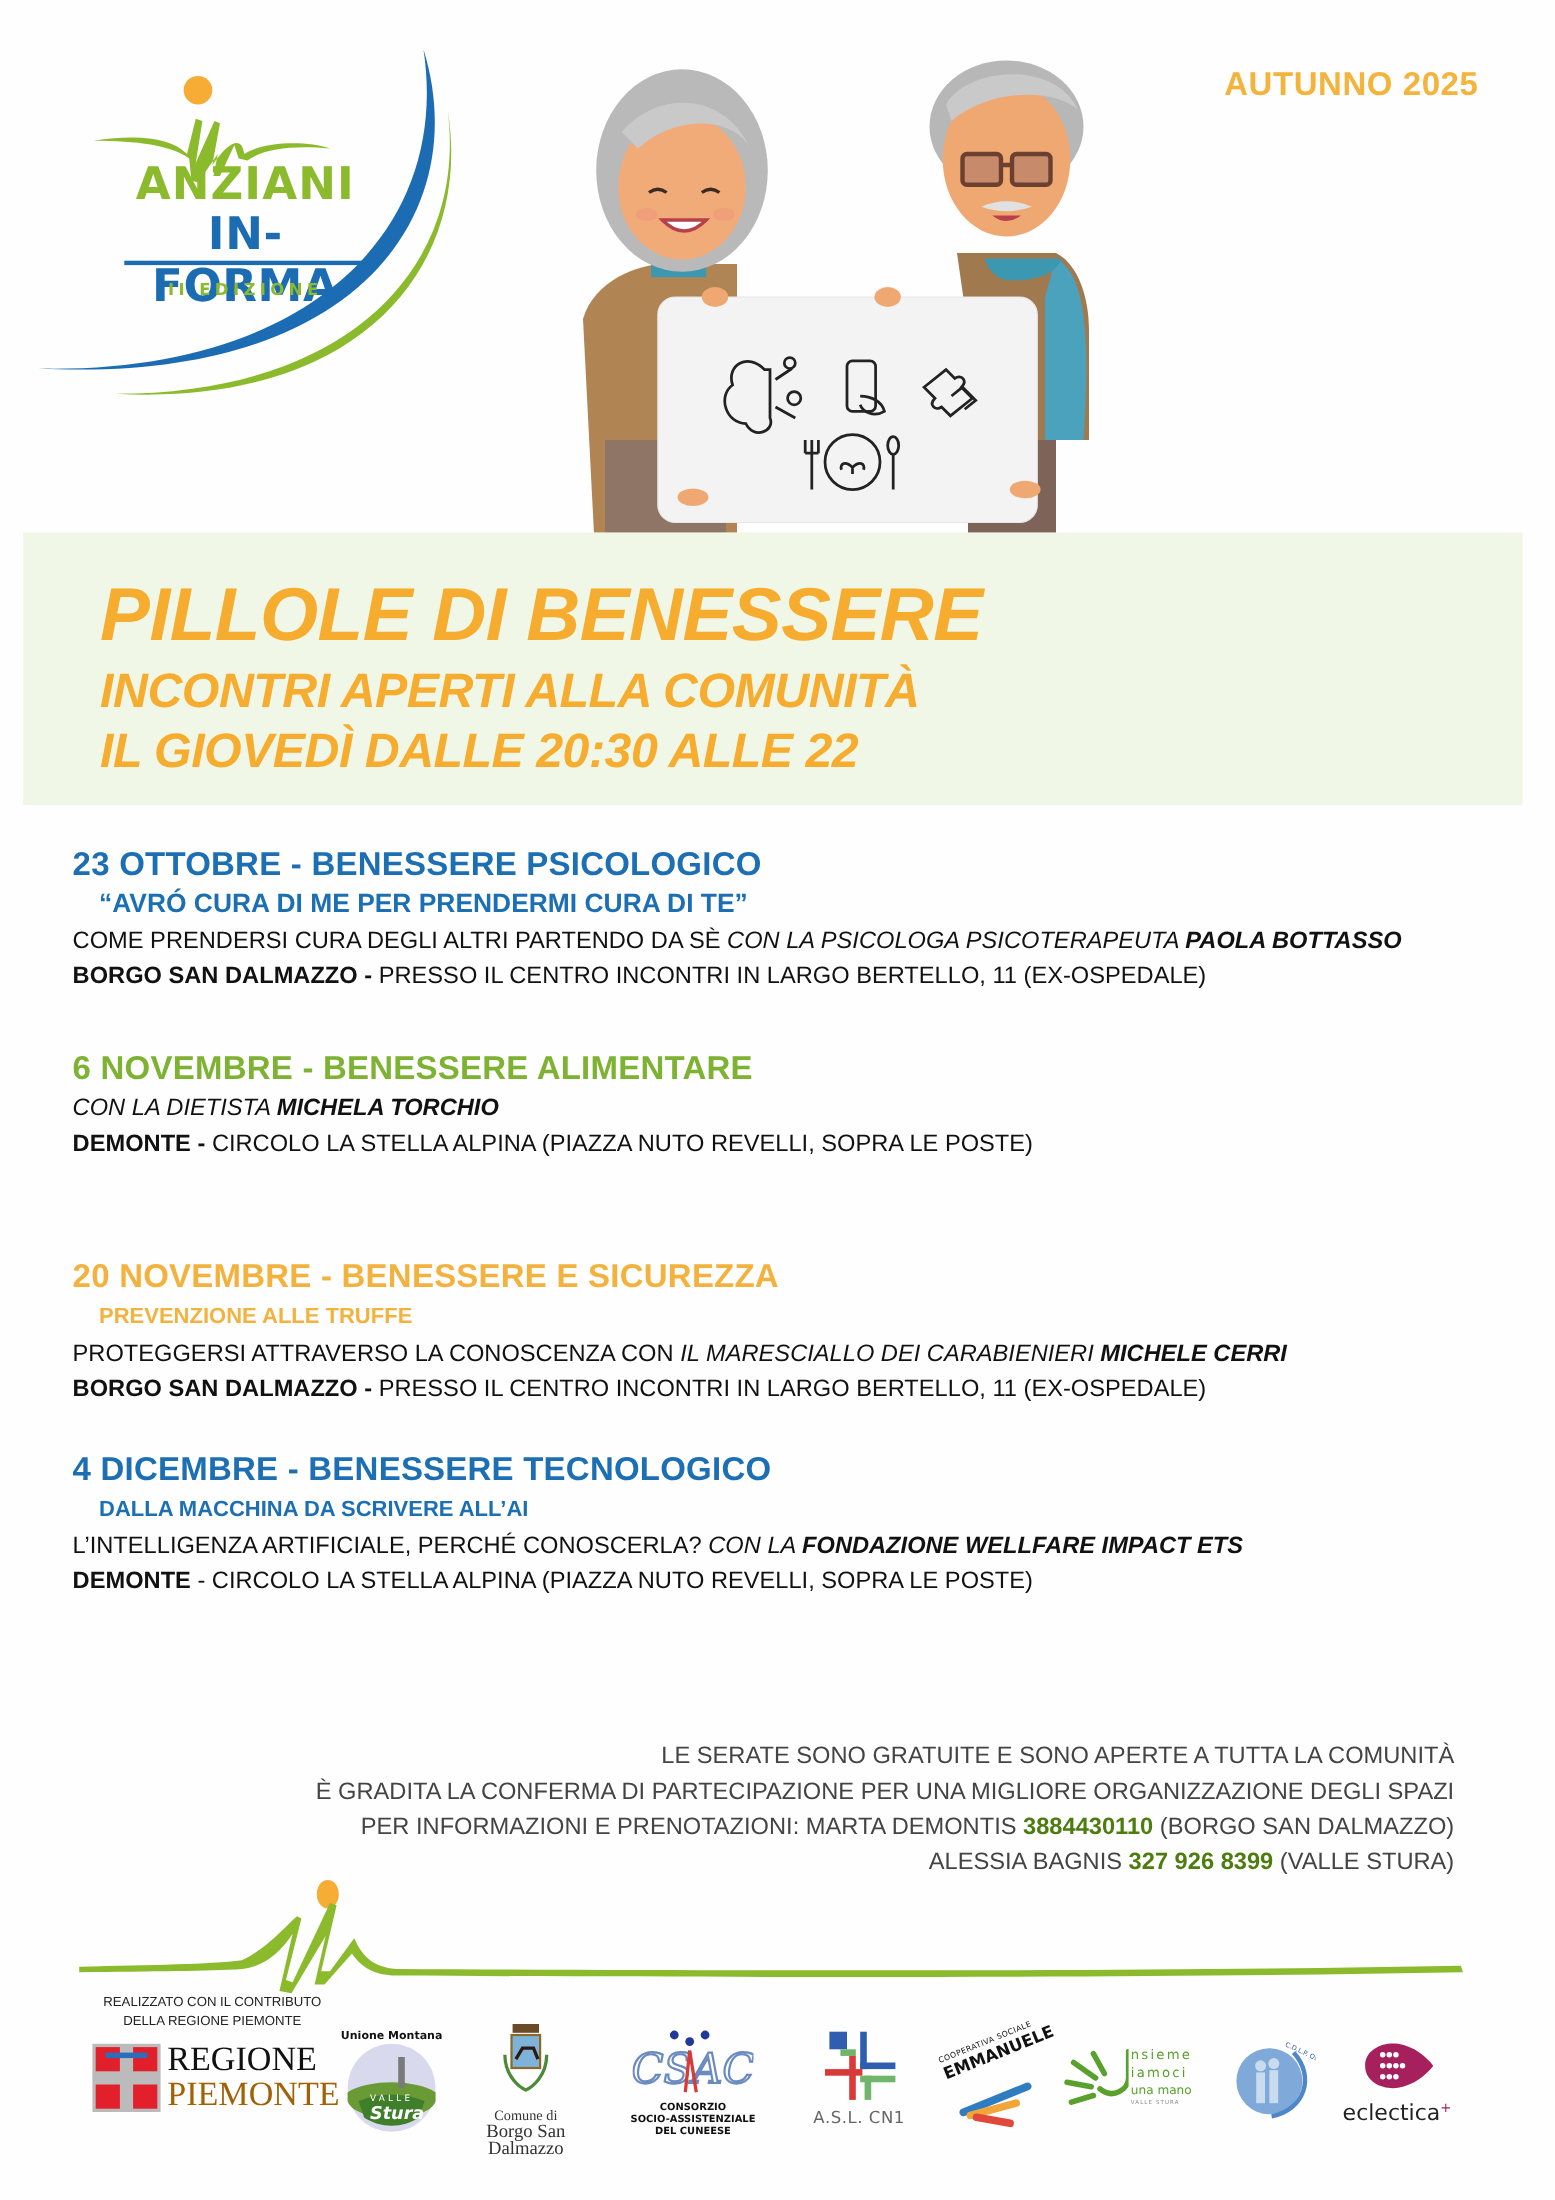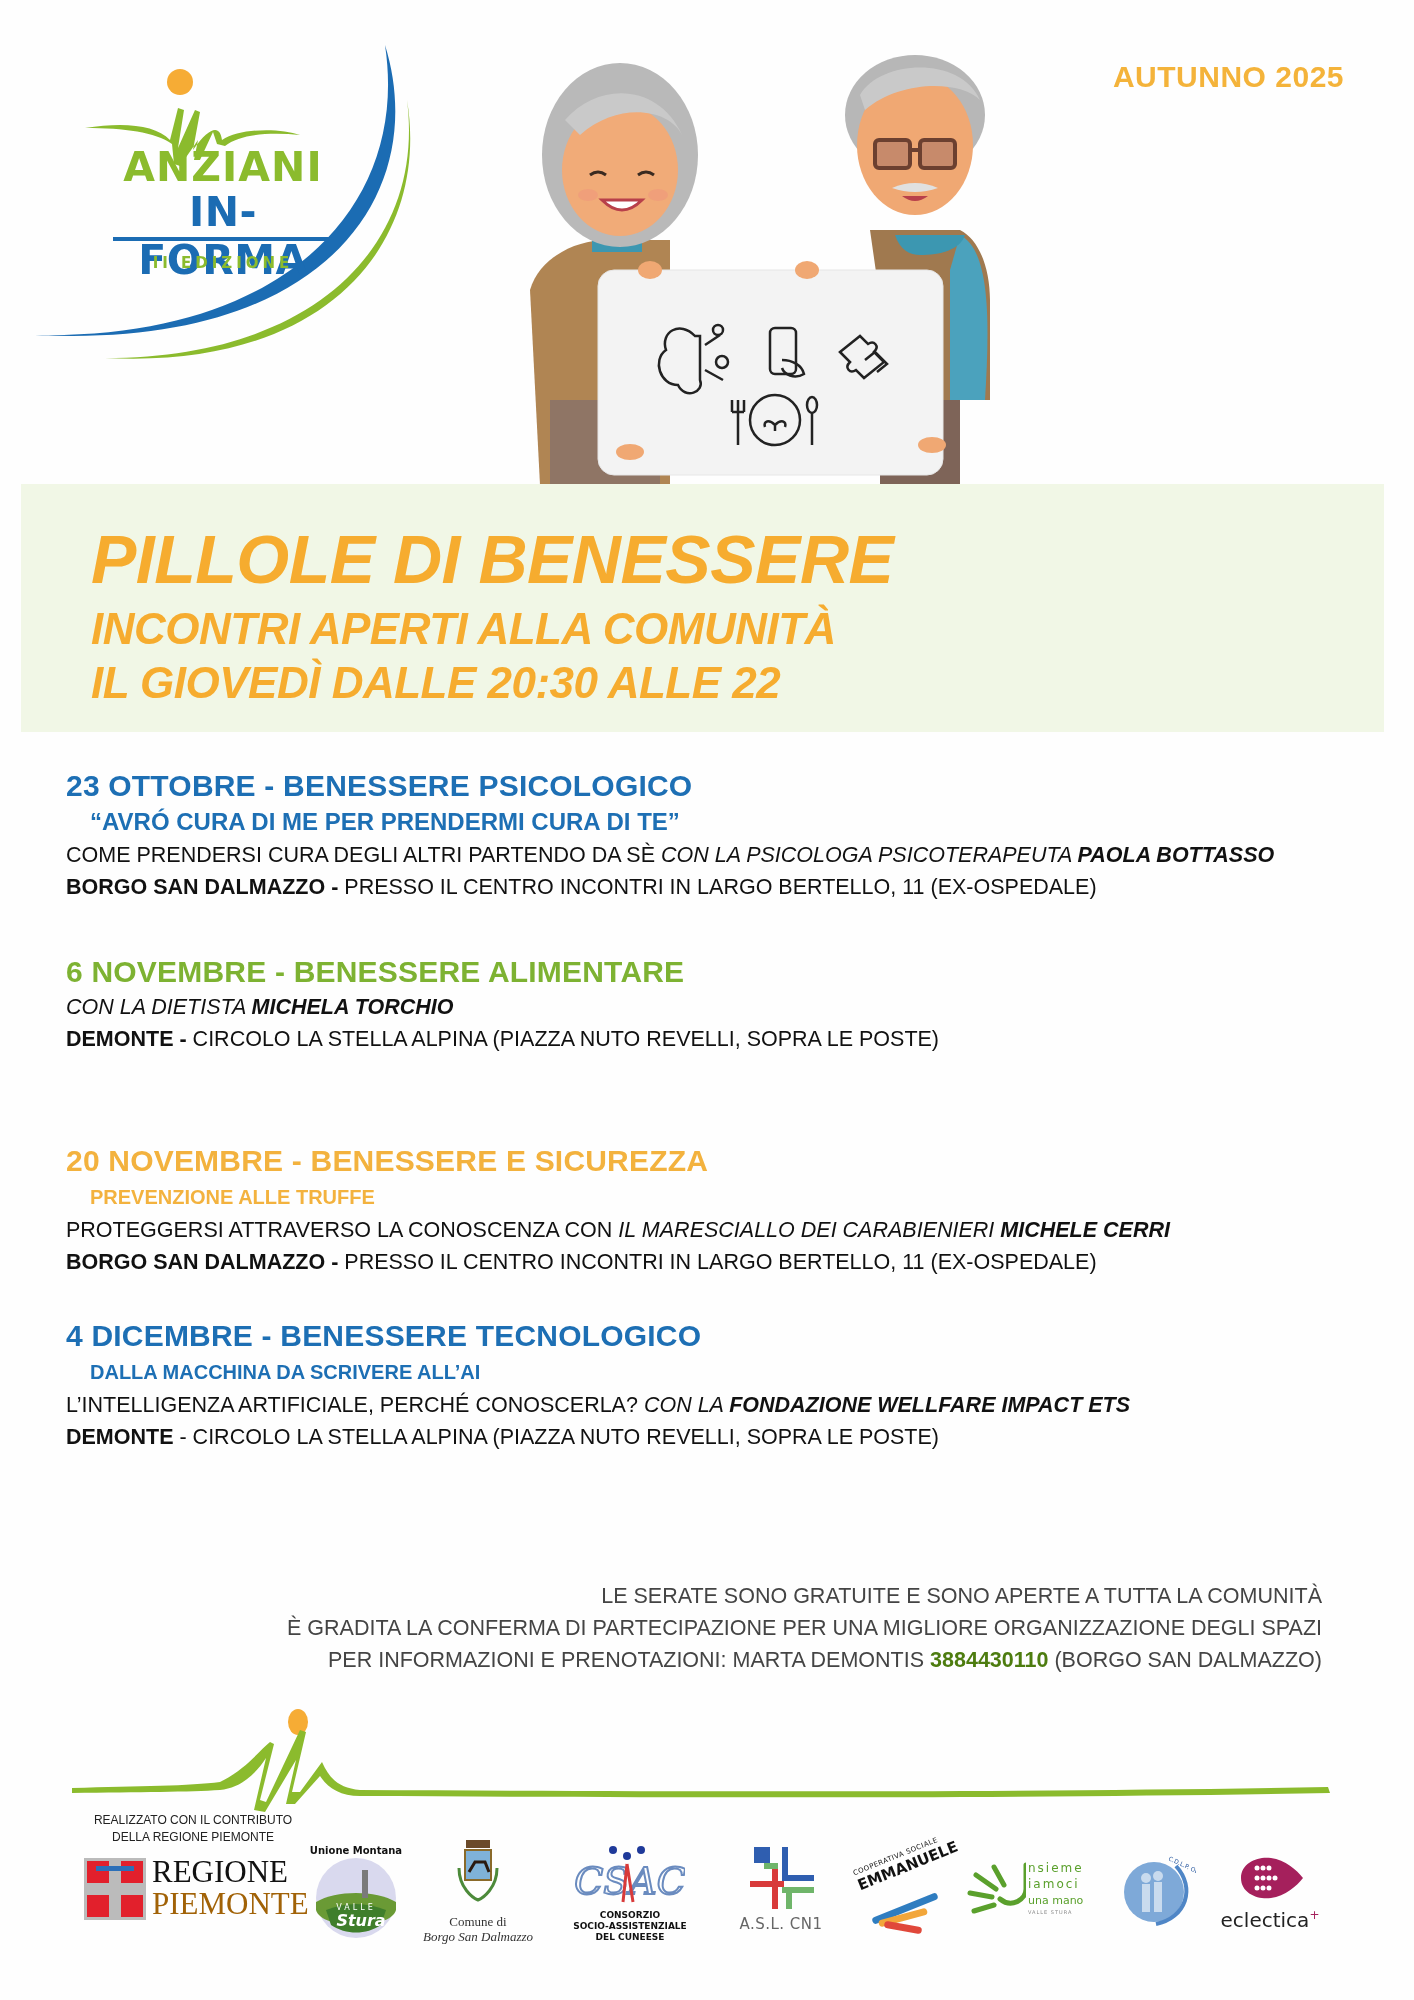--- a/index.html
+++ b/index.html
@@ -185,20 +185,23 @@
     <span class="b">DEMONTE</span><span> - CIRCOLO LA STELLA ALPINA (PIAZZA NUTO REVELLI, SOPRA LE POSTE)</span>
   </div>
 </div>
 
 <div class="abs info">
   <div>LE SERATE SONO GRATUITE E SONO APERTE A TUTTA LA COMUNITÀ</div>
   <div>È GRADITA LA CONFERMA DI PARTECIPAZIONE PER UNA MIGLIORE ORGANIZZAZIONE DEGLI SPAZI</div>
   <div>
     <span>PER INFORMAZIONI E PRENOTAZIONI: MARTA DEMONTIS </span><span class="b">3884430110</span><span> (BORGO SAN DALMAZZO)</span>
   </div>
+  <div>
+    <span>ALESSIA BAGNIS </span><span class="b">327 926 8399</span><span> (VALLE STURA)</span>
+  </div>
 </div>
 
 <svg class="abs bottom-line" viewBox="0 0 1300 120">
   <ellipse cx="238" cy="22" rx="10" ry="13" fill="#f6ac35"></ellipse>
   <path d="M12 88 C 80 86, 130 86, 160 82 C 185 70, 200 50, 210 42 L 214 44 L 200 100 L 206 102 L 240 30 L 246 32 L 232 92 L 240 92 L 262 62 C 270 80, 280 88, 300 90 C 700 92, 1000 92, 1268 87 L 1270 93 C 1000 98, 700 98, 300 96 C 280 96, 268 88, 260 76 L 235 104 L 226 104 L 236 60 L 205 112 L 194 110 L 206 58 C 195 75, 180 88, 160 90 C 130 92, 80 92, 12 93 Z" fill="#8bbb2d"></path>
 </svg>
 
 <div class="abs contrib">
   <div>REALIZZATO CON IL CONTRIBUTO</div>
   <div>DELLA REGIONE PIEMONTE</div>
@@ -229,21 +232,21 @@
 </div>
 
 <div class="abs" style="left:418px; top:1838px; width:120px; height:120px; text-align:center;">
   <svg width="50" height="72" viewBox="0 0 50 72">
     <rect x="13" y="2" width="24" height="8" fill="#6b4a2a"></rect>
     <rect x="12" y="12" width="26" height="30" fill="#7fb2d8" stroke="#8a6a2a" stroke-width="2"></rect>
     <path d="M16 34 l 6 -10 l 10 0 l 4 10" stroke="#2a1a10" stroke-width="3" fill="none"></path>
     <path d="M6 30 C 6 50, 20 60, 25 62 C 30 60, 44 50, 44 30" stroke="#4c8a3a" stroke-width="3" fill="none"></path>
   </svg>
   <div style="font-family:'Liberation Serif',serif; font-size:13px; line-height:15px; color:#333;">Comune di</div>
-  <div style="font-family:'Liberation Serif',serif; font-size:13px; line-height:15px; color:#333;font-style:italic;">Borgo San Dalmazzo</div>
+  <div style="font-family:'Liberation Serif',serif; font-size:17px; line-height:15px; color:#333;">Borgo San Dalmazzo</div>
 </div>
 
 <div class="abs" style="left:565px; top:1842px; width:130px; height:110px; text-align:center;">
   <svg width="110" height="64" viewBox="0 0 110 64">
     <circle cx="38" cy="8" r="4" fill="#1f3a9a"></circle>
       <circle cx="52" cy="14" r="4" fill="#1f3a9a"></circle>
       <circle cx="66" cy="8" r="4" fill="#1f3a9a"></circle>
     <text x="55" y="52" text-anchor="middle" font-size="38" font-style="italic" fill="none" stroke="#6a8bbf" stroke-width="2" font-family="DejaVu Serif, serif">CSAC</text>
     <path d="M52 22 L 48 60 M52 22 L 58 60" stroke="#d83a3a" stroke-width="3"></path>
   </svg>

